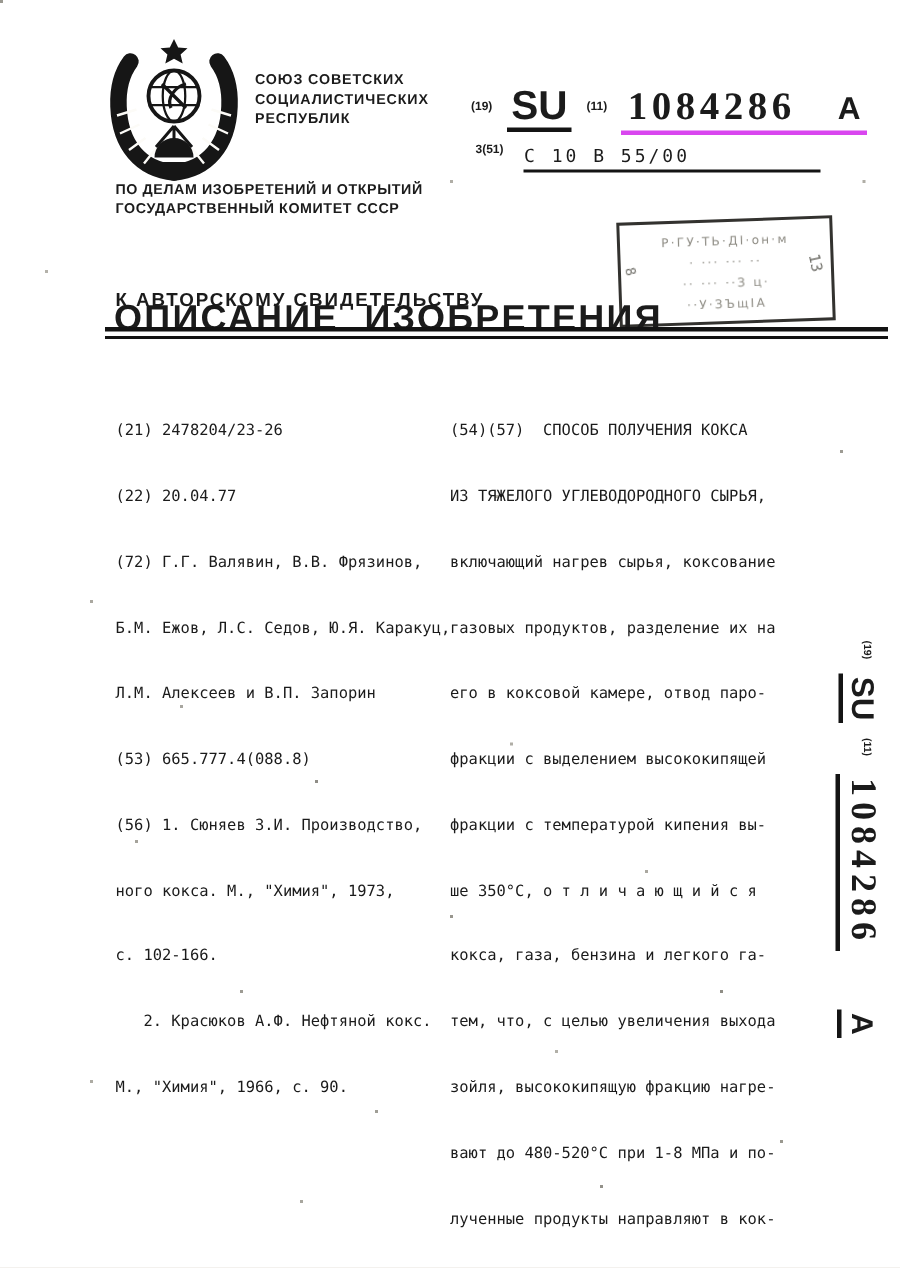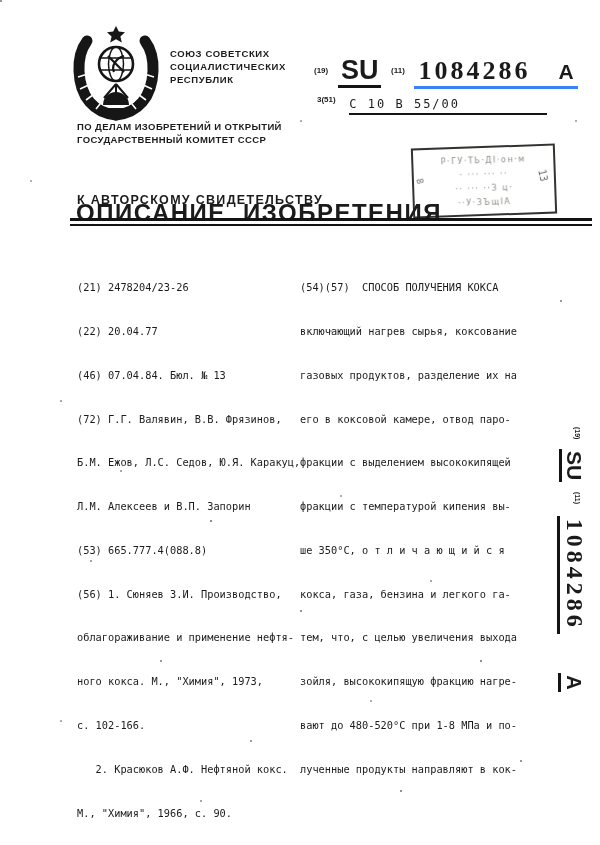--- a/index.html
+++ b/index.html
@@ -16,21 +16,21 @@
   
   .emblem{position:absolute;left:70px;top:25px;width:92px;height:96px;}
   
   .union{position:absolute;left:170px;top:47px;font-family:"Liberation Sans",sans-serif;
          font-weight:bold;font-size:9.5px;line-height:13px;letter-spacing:.6px;}
   
   .publine{position:absolute;left:314px;top:56px;white-space:nowrap;}
   .lbl{font-family:"Liberation Sans",sans-serif;font-weight:bold;font-size:8px;vertical-align:6px;}
   .su{display:inline-block;font-family:"Liberation Sans",sans-serif;font-weight:bold;
       font-size:27px;line-height:28px;border-bottom:3px solid #141414;padding:0 3px 1px 3px;}
-  .numwrap{display:inline-block;border-bottom:3px solid #3b82f6;padding:0 4px 2px 4px;text-align:center;}
+  .numwrap{display:inline-block;border-bottom:3px solid #d946ef;padding:0 4px 2px 4px;text-align:center;}
   .num{font-family:"Liberation Serif","DejaVu Serif",serif;font-weight:bold;font-size:26px;
        line-height:27px;letter-spacing:3px;}
   .kind{font-family:"Liberation Sans",sans-serif;font-weight:bold;font-size:21px;margin-left:28px;}
   
   .ipcline{position:absolute;left:317px;top:93px;white-space:nowrap;}
   .ipc{display:inline-block;width:198px;font-size:12px;letter-spacing:2px;
        border-bottom:2px solid #141414;padding-bottom:2px;margin-left:4px;}
   
   .committee{position:absolute;left:77px;top:121px;font-family:"Liberation Sans",sans-serif;
              font-weight:bold;font-size:9.5px;line-height:12.5px;letter-spacing:.4px;}
@@ -120,35 +120,34 @@
   </div>
 
   <div class="doc-title">ОПИСАНИЕ ИЗОБРЕТЕНИЯ</div>
   <div class="doc-sub">К АВТОРСКОМУ СВИДЕТЕЛЬСТВУ</div>
 
   <div class="rule"></div>
 
   <div class="col left">
     <div>(21) 2478204/23-26</div>
     <div>(22) 20.04.77</div>
-    <div>(46) 07.04.84. Бюл. № 13</div>
     <div>(72) Г.Г. Валявин, В.В. Фрязинов,</div>
     <div>Б.М. Ежов, Л.С. Седов, Ю.Я. Каракуц,</div>
     <div>Л.М. Алексеев и В.П. Запорин</div>
     <div>(53) 665.777.4(088.8)</div>
     <div>(56) 1. Сюняев З.И. Производство,</div>
-    <div>облагораживание и применение нефтя-</div>
     <div>ного кокса. М., "Химия", 1973,</div>
     <div>с. 102-166.</div>
     <div>   2. Красюков А.Ф. Нефтяной кокс.</div>
     <div>М., "Химия", 1966, с. 90.</div>
   </div>
 
   <div class="col right">
     <div>(54)(57)  СПОСОБ ПОЛУЧЕНИЯ КОКСА</div>
+    <div>ИЗ ТЯЖЕЛОГО УГЛЕВОДОРОДНОГО СЫРЬЯ,</div>
     <div>включающий нагрев сырья, коксование</div>
     <div>газовых продуктов, разделение их на</div>
     <div>его в коксовой камере, отвод паро-</div>
     <div>фракции с выделением высококипящей</div>
     <div>фракции с температурой кипения вы-</div>
     <div>ше 350°С, о т л и ч а ю щ и й с я</div>
     <div>кокса, газа, бензина и легкого га-</div>
     <div>тем, что, с целью увеличения выхода</div>
     <div>зойля, высококипящую фракцию нагре-</div>
     <div>вают до 480-520°С при 1-8 МПа и по-</div>

